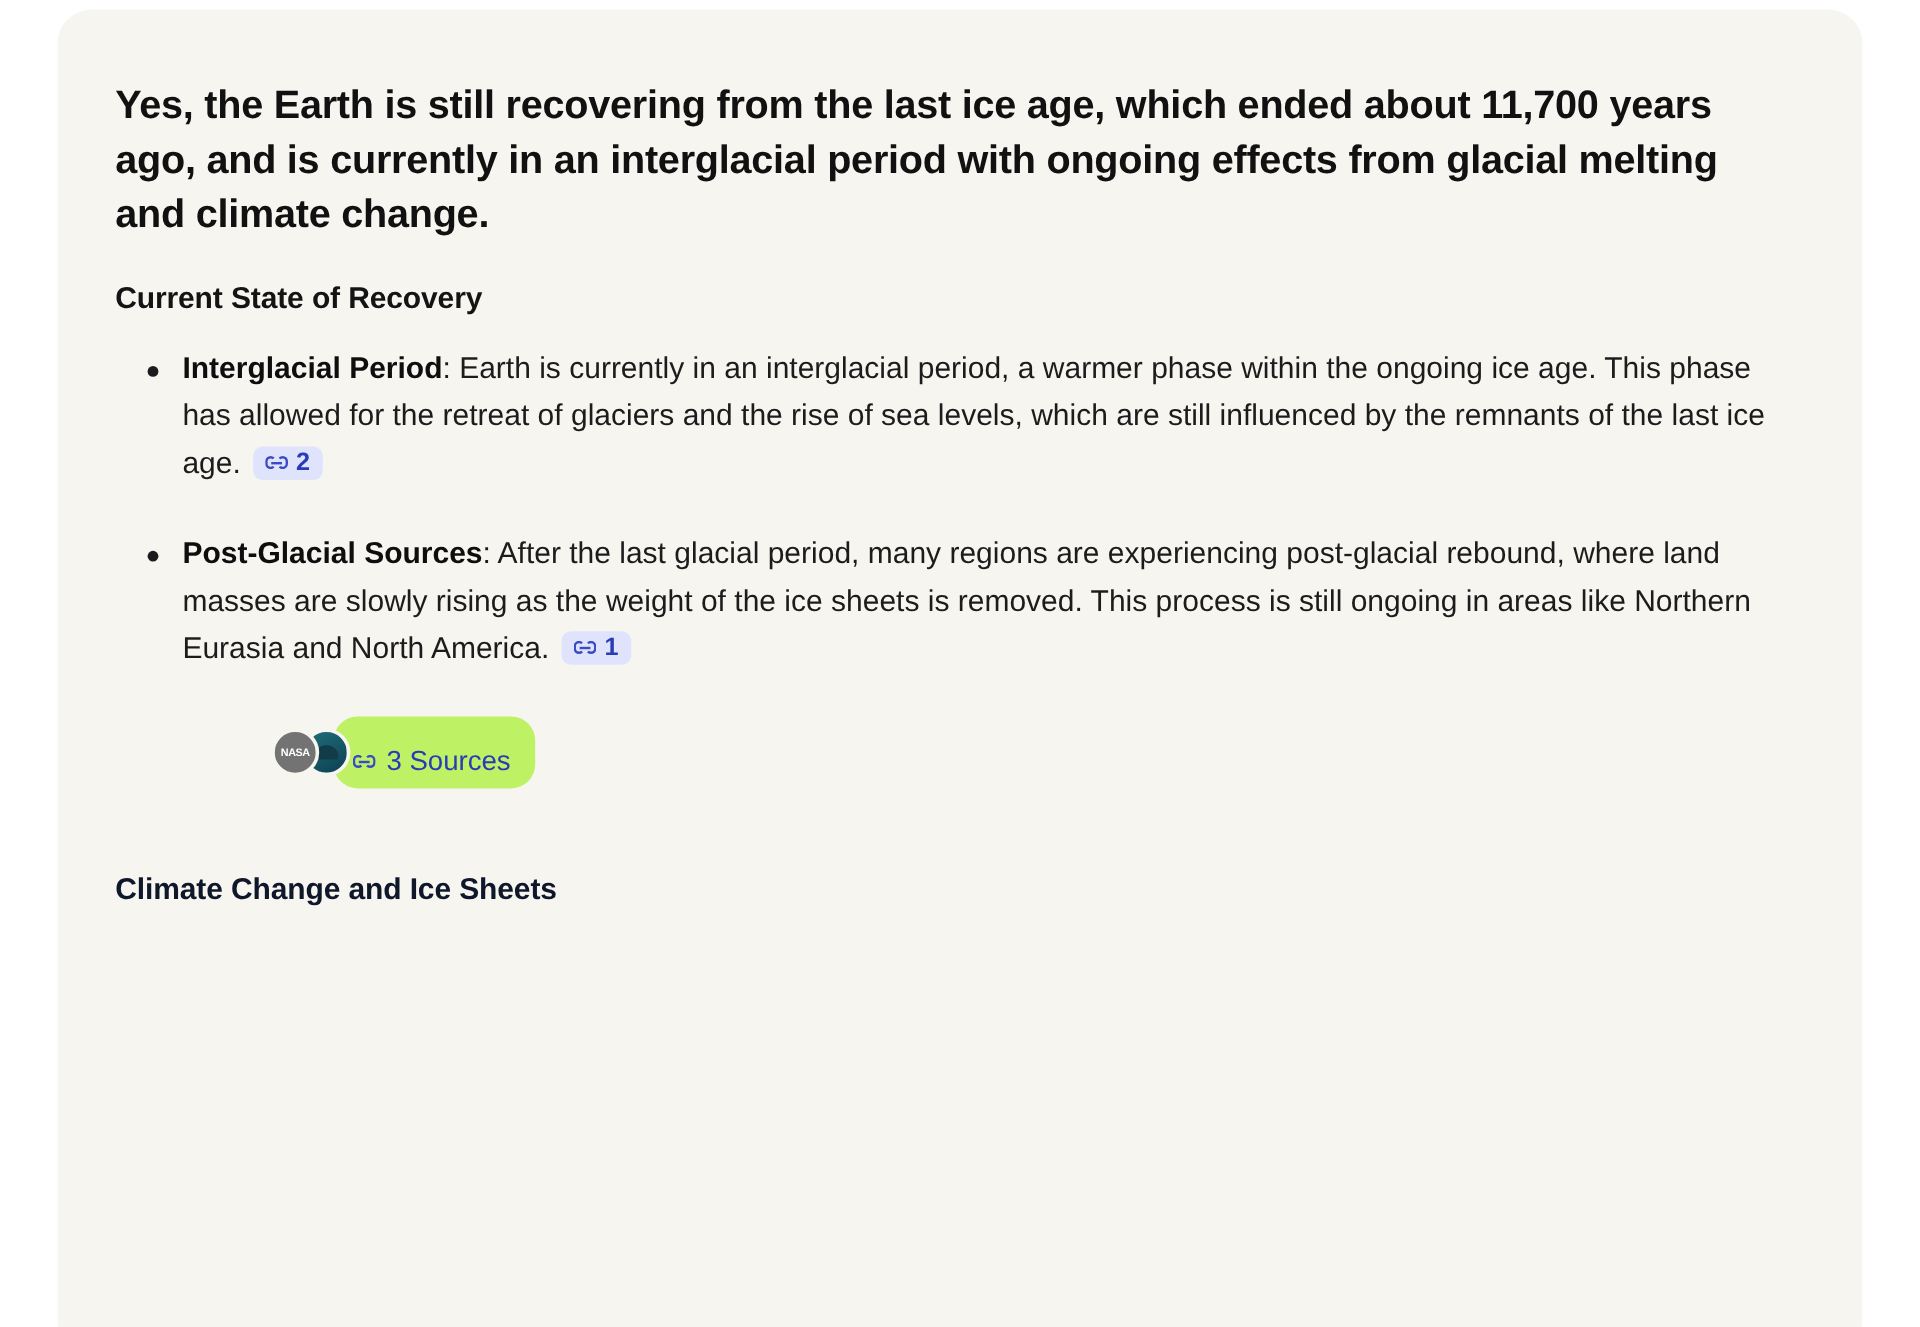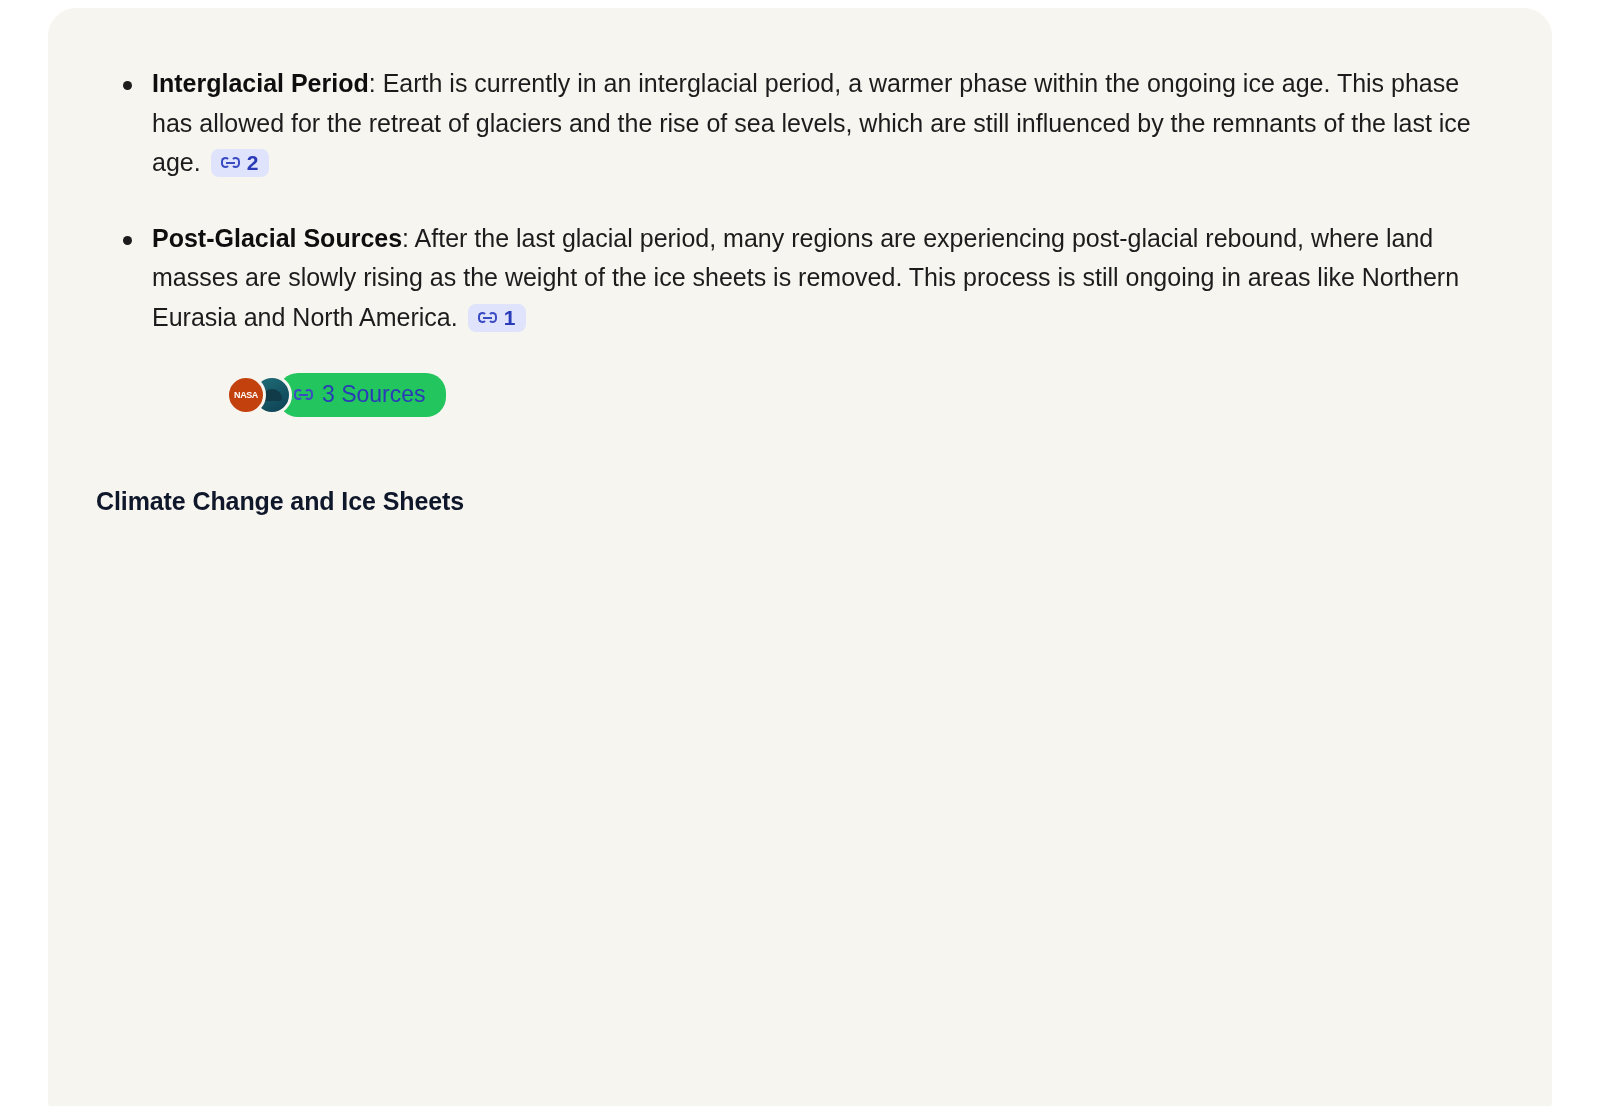--- a/index.html
+++ b/index.html
@@ -133,21 +133,21 @@
     border: 3px solid #f7f5f0;
     box-sizing: border-box;
     display: flex;
     align-items: center;
     justify-content: center;
     overflow: hidden;
     position: relative;
   }
 
   .avatar.nasa {
-    background: #c2410c;
+    background: #737373;
     z-index: 2;
   }
   .avatar.nasa span {
     color: #ffffff;
     font-size: 9px;
     font-weight: bold;
     letter-spacing: -0.4px;
     font-family: "Liberation Sans", sans-serif;
   }
 
@@ -161,23 +161,23 @@
     width: 20px;
     height: 12px;
     background: #123b4a;
     border-radius: 12px 12px 3px 3px;
   }
 
   .sources-chip {
     display: inline-flex;
     align-items: center;
     gap: 9px;
-    background: #22c55e;
+    background: #bef264;
     border-radius: 20px;
-    padding: 8px 20px 9px 16px;
+    padding: 24px 20px 9px 16px;
     margin-left: -14px;
     cursor: pointer;
   }
 
   .sources-chip .sources-label {
     font-size: 23px;
     color: #2a3bb7;
   }
 
   .footer-heading {
@@ -186,21 +186,23 @@
     color: #0f172a;
     margin-top: 70px;
     letter-spacing: -0.1px;
   }
 </style>
 </head>
 <body>
 
 <div class="answer-card">
 
-
+  <p class="headline">Yes, the Earth is still recovering from the last ice age, which ended about 11,700 years ago, and is currently in an interglacial period with ongoing effects from glacial melting and climate change.</p>
+
+  <h2 class="section-heading">Current State of Recovery</h2>
 
   <ul class="bullets">
 
     <li>
       <span class="bold-lead">Interglacial Period</span><span>: Earth is currently in an interglacial period, a warmer phase within the ongoing ice age. This phase has allowed for the retreat of glaciers and the rise of sea levels, which are still influenced by the remnants of the last ice age.</span><span class="cite-chip">
           <span class="link-glyph">
             <i></i>
           </span>
           <span class="chip-num">2</span>
         </span>

